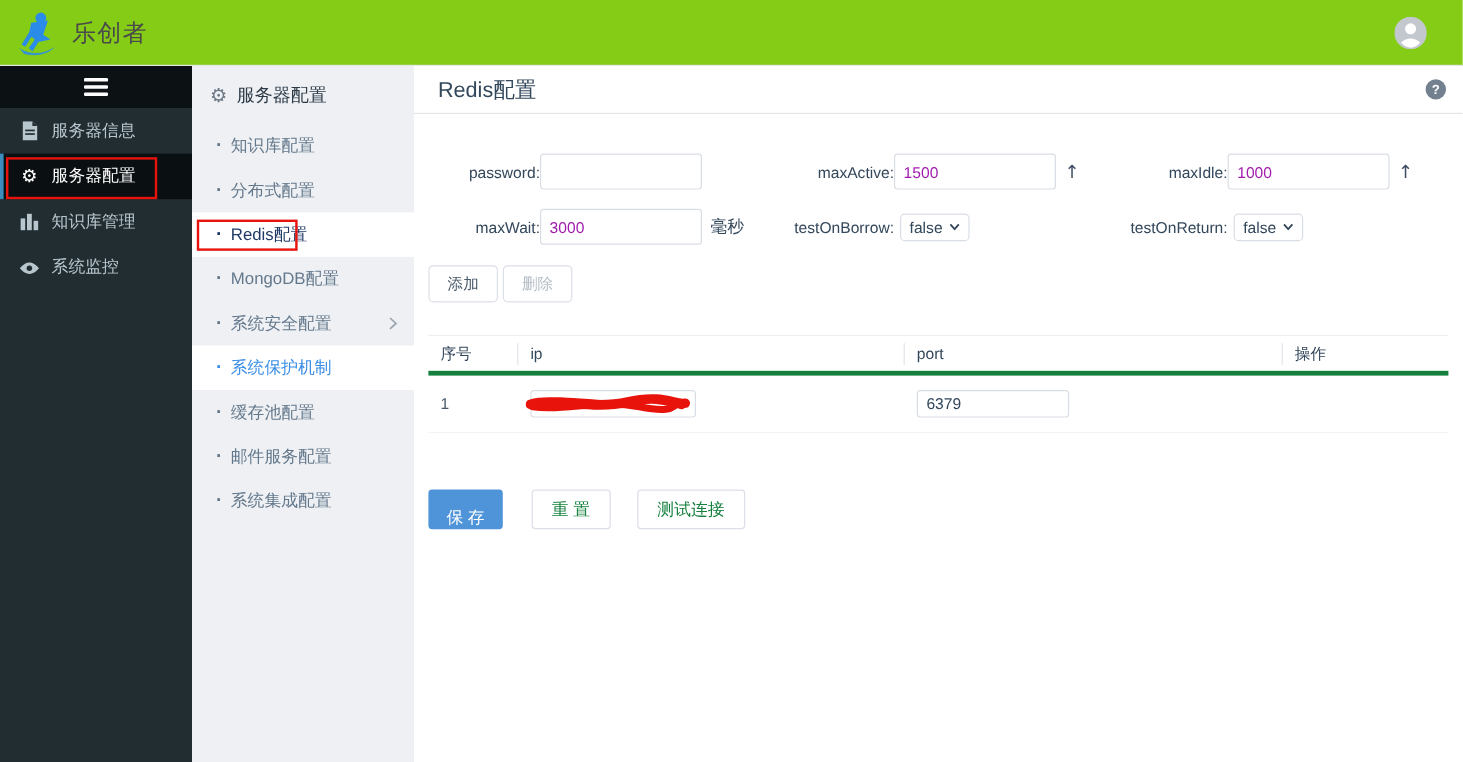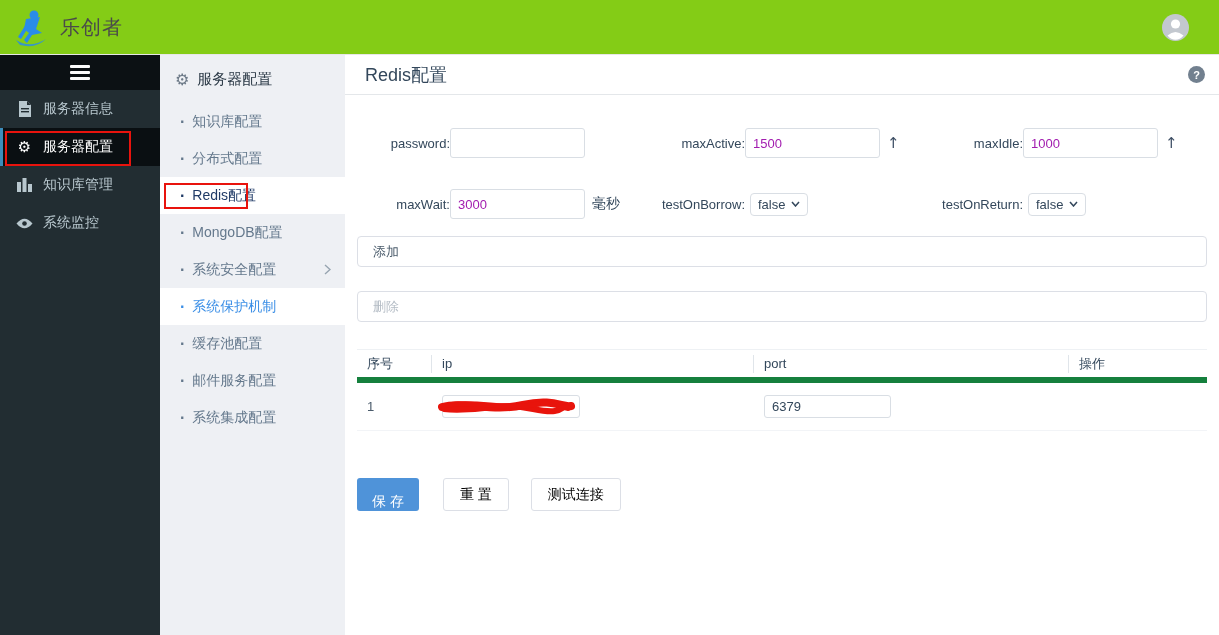--- a/index.html
+++ b/index.html
@@ -55,57 +55,57 @@
   .content { padding:0 12px; position:relative; }
 
   .toggle-row { margin-top:42px; display:flex; align-items:center; }
   .toggle-label { width:105px; text-align:right; color:#33475b; font-size:14px; }
   .switch { margin-left:14px; width:42px; height:21px; border-radius:11px;
             background:#54c9ea; position:relative; cursor:pointer; }
   .switch .knob { position:absolute; right:1px; top:1px; width:19px; height:19px;
                   border-radius:50%; background:#fff; box-shadow:0 1px 2px rgba(0,0,0,.25); }
 
   .form-grid { margin-top:33px; display:grid; grid-template-columns:276px 282px 1fr;
-               row-gap:31px; }
+               row-gap:16px; }
   .cell { display:flex; align-items:center; }
   .flabel { text-align:right; color:#33475b; font-size:13px; flex-shrink:0; }
   .w1 { width:93px; } .w2 { width:112px; } .w3 { width:108px; }
   .tinput { width:135px; height:22px; border:1px solid #d9dee4; border-radius:3px;
             margin-left:0; padding:14px 7px; font-size:13px; color:#a21caf; outline:none;
             font-family:"Liberation Sans",sans-serif; }
   .up-arrow { margin-left:7px; color:#3c4d63; font-size:15px; font-family:"DejaVu Sans",sans-serif; cursor:pointer; }
   .unit { margin-left:7px; font-size:14px; color:#33475b; }
   .select-box { margin-left:5px; height:23px; border:1px solid #d9dee4; border-radius:4px;
                 display:flex; align-items:center; padding:0 7px; font-size:13px;
                 color:#33475b; gap:6px; background:#fff; cursor:pointer; }
 
-  .btn-row { margin-top:17px; display:flex; gap:24px;flex-direction:column; }
+  .btn-row { margin-top:17px; display:flex; gap:4px; }
   .btn { height:31px; padding:0 15px; background:#fff; border:1px solid #dcdfe6;
          border-radius:4px; font-size:13px; color:#4a5b6b; display:flex;
          align-items:center; cursor:pointer; font-family:"Liberation Sans",sans-serif; }
   .btn.disabled { color:#b4bcc5; }
 
   .tbl { margin-top:27px; border-top:1px solid #eef1f4; }
   .thead, .trow { display:grid; grid-template-columns:75px 322px 315px 1fr; align-items:center; }
-  .thead { height:33px; border-bottom:6px solid #15803d; color:#33475b; font-size:13px; }
+  .thead { height:33px; border-bottom:4px solid #15803d; color:#33475b; font-size:13px; }
   .th { padding-left:10px; height:18px; line-height:18px; }
   .th.divider { border-right:1px solid #e0e5ea; }
   .trow { height:48px; font-size:13px; color:#4a5b6b; border-bottom:1px solid #f2f4f7; }
   .td { padding-left:10px; }
   .ip-wrap { position:relative; display:inline-block; }
   .row-input { width:138px; height:23px; border:1px solid #d9dee4; border-radius:3px;
                padding:0 7px; font-size:13px; color:#33475b; outline:none;
                font-family:"Liberation Sans",sans-serif; }
   .scribble { position:absolute; left:-4px; top:3px; pointer-events:none; }
 
   .footer-row { margin-top:47px; display:flex; align-items:center; }
   .save-btn { background:#4f93d9; color:#fff; border:none; height:33px; padding:15px 15px;
               border-radius:3px; font-size:14px; cursor:pointer; font-family:"Liberation Sans",sans-serif; }
   .ghost-btn { height:33px; padding:0 16px; background:#fff; border:1px solid #dcdfe6;
-               border-radius:3px; color:#000000; font-size:14px; cursor:pointer;
+               border-radius:3px; color:#15803d; font-size:14px; cursor:pointer;
                font-family:"Liberation Sans",sans-serif; }
   .gap24 { margin-left:24px; } .gap22 { margin-left:22px; }
 </style>
 </head>
 <body>
 
 <div class="topbar">
   <svg class="brand-logo" viewBox="0 0 38 40">
     <circle cx="22" cy="8" r="4.5" fill="#2a8ce8"></circle>
     <path d="M14 12 L28 10 L24 22 L30 26 L20 28 L15 36 L12 33 L17 26 L12 22 Z" fill="#2a8ce8"></path>

